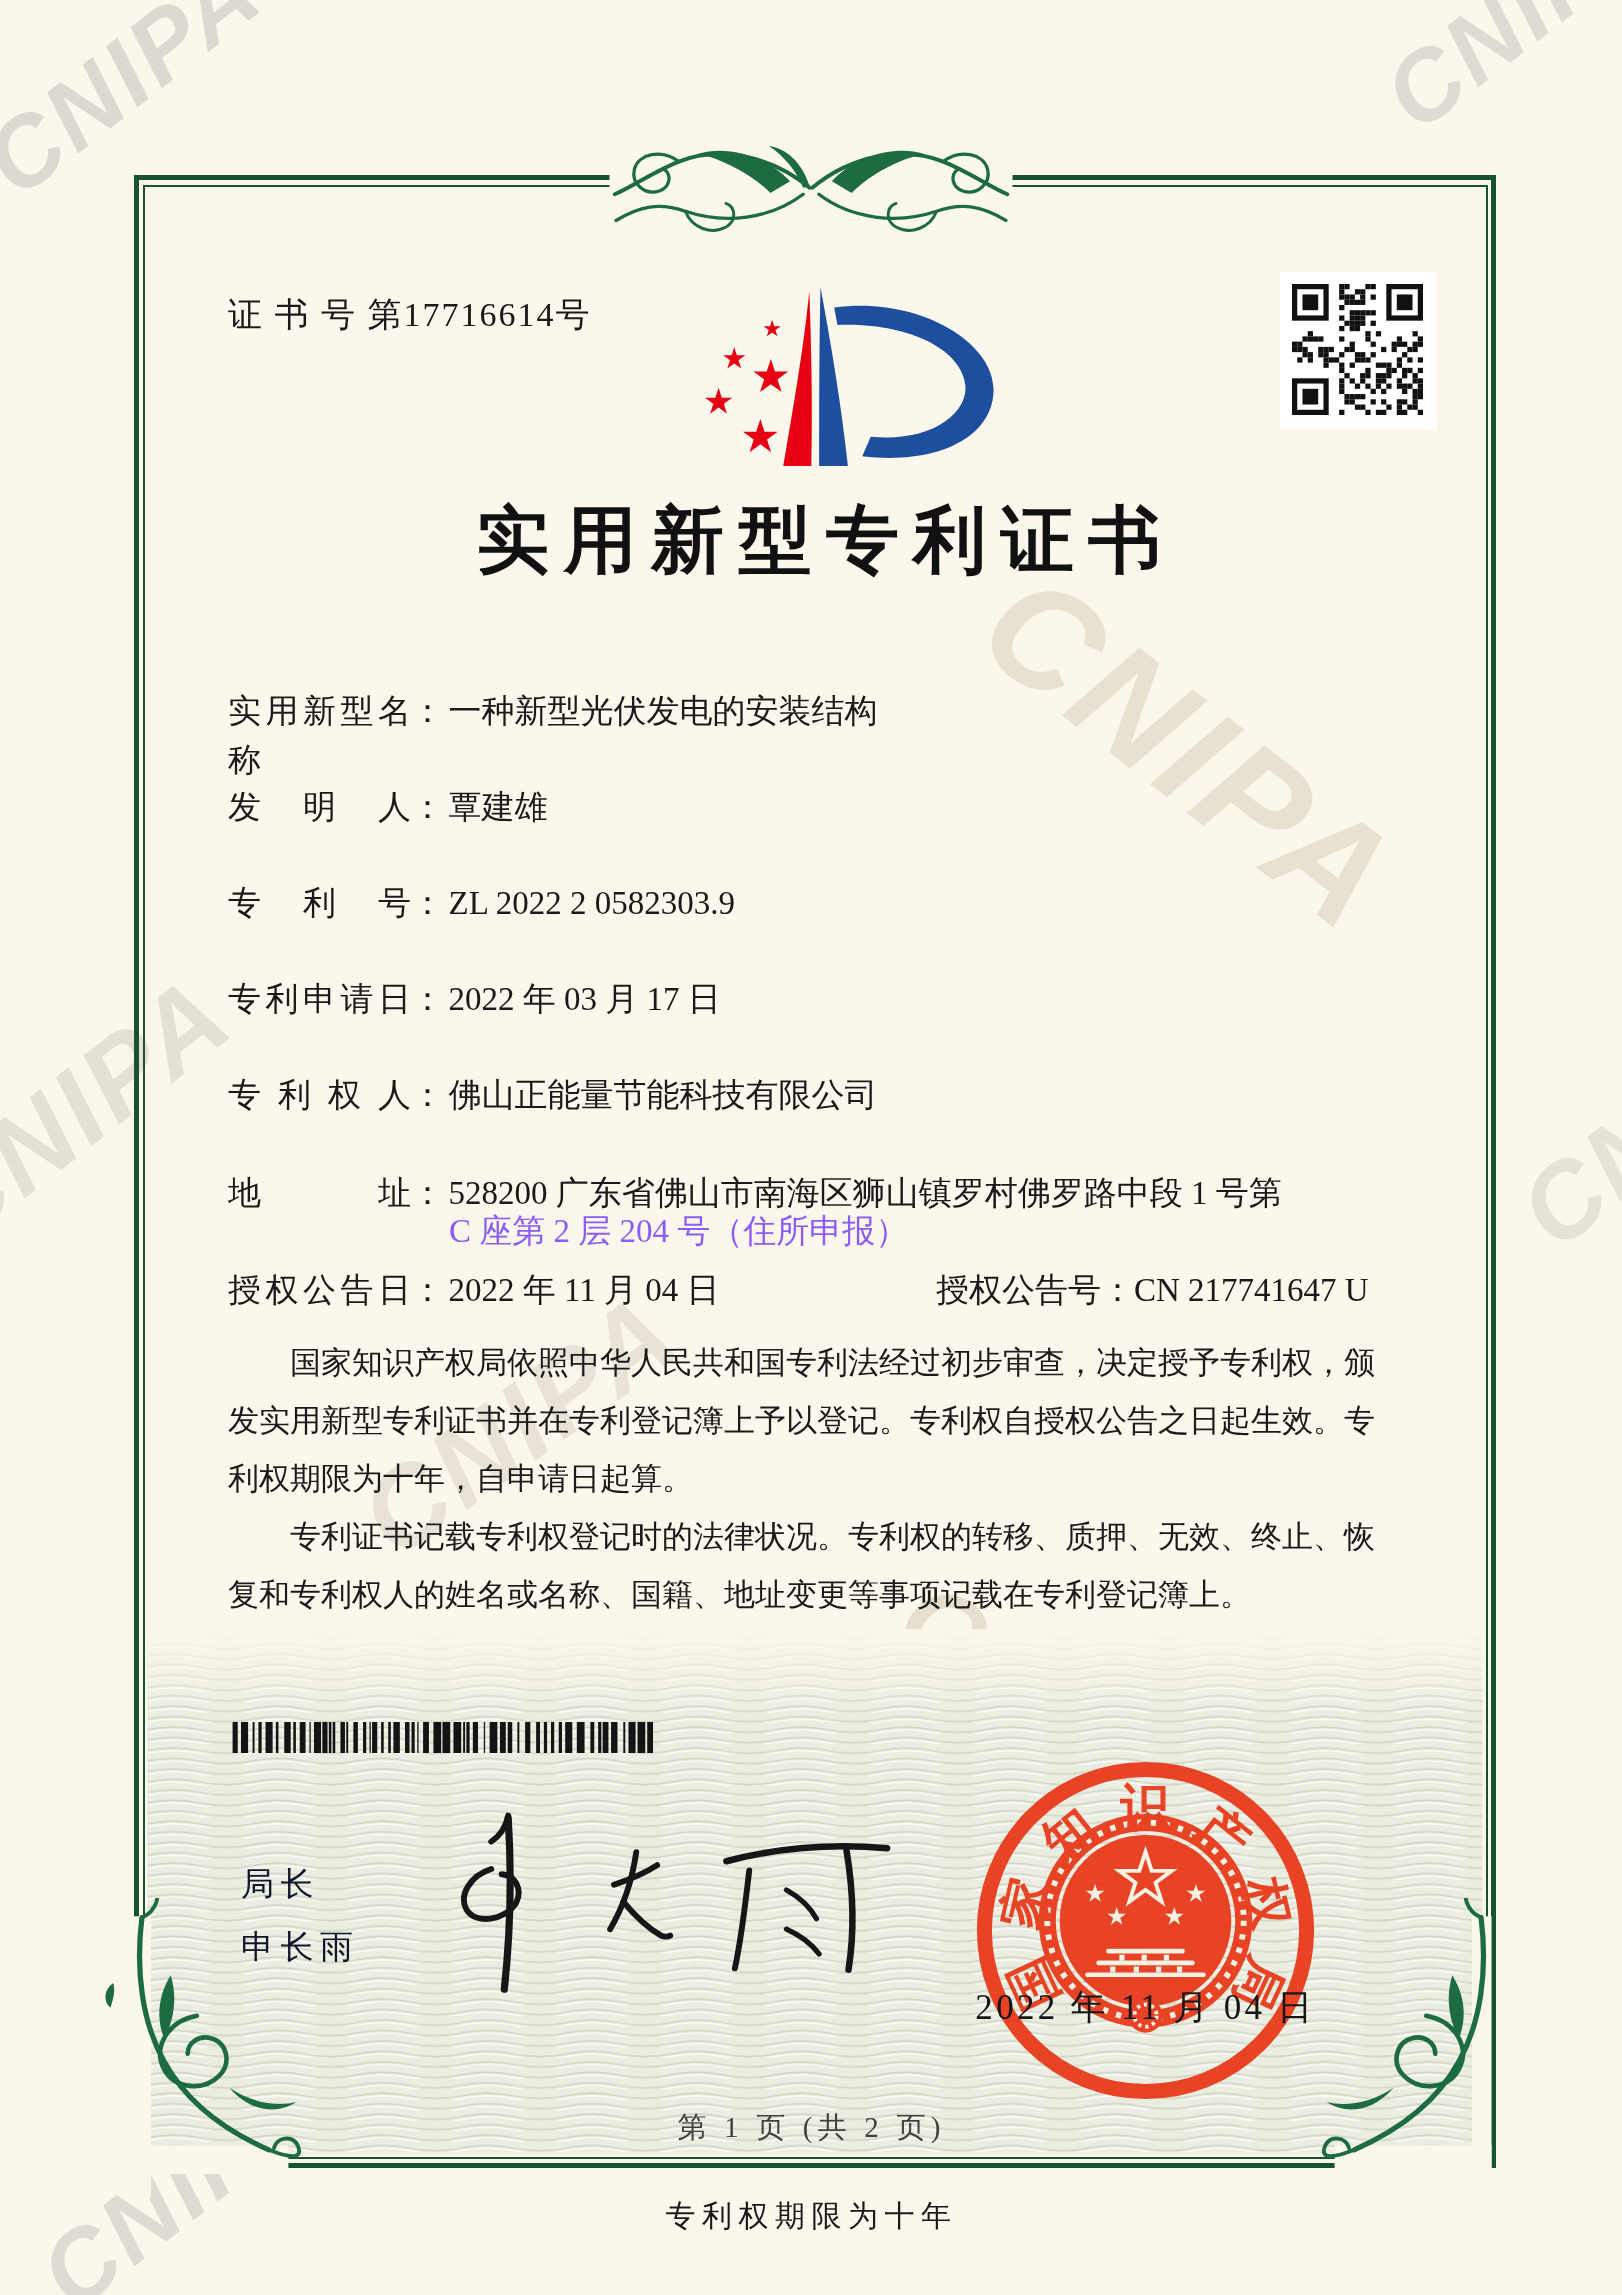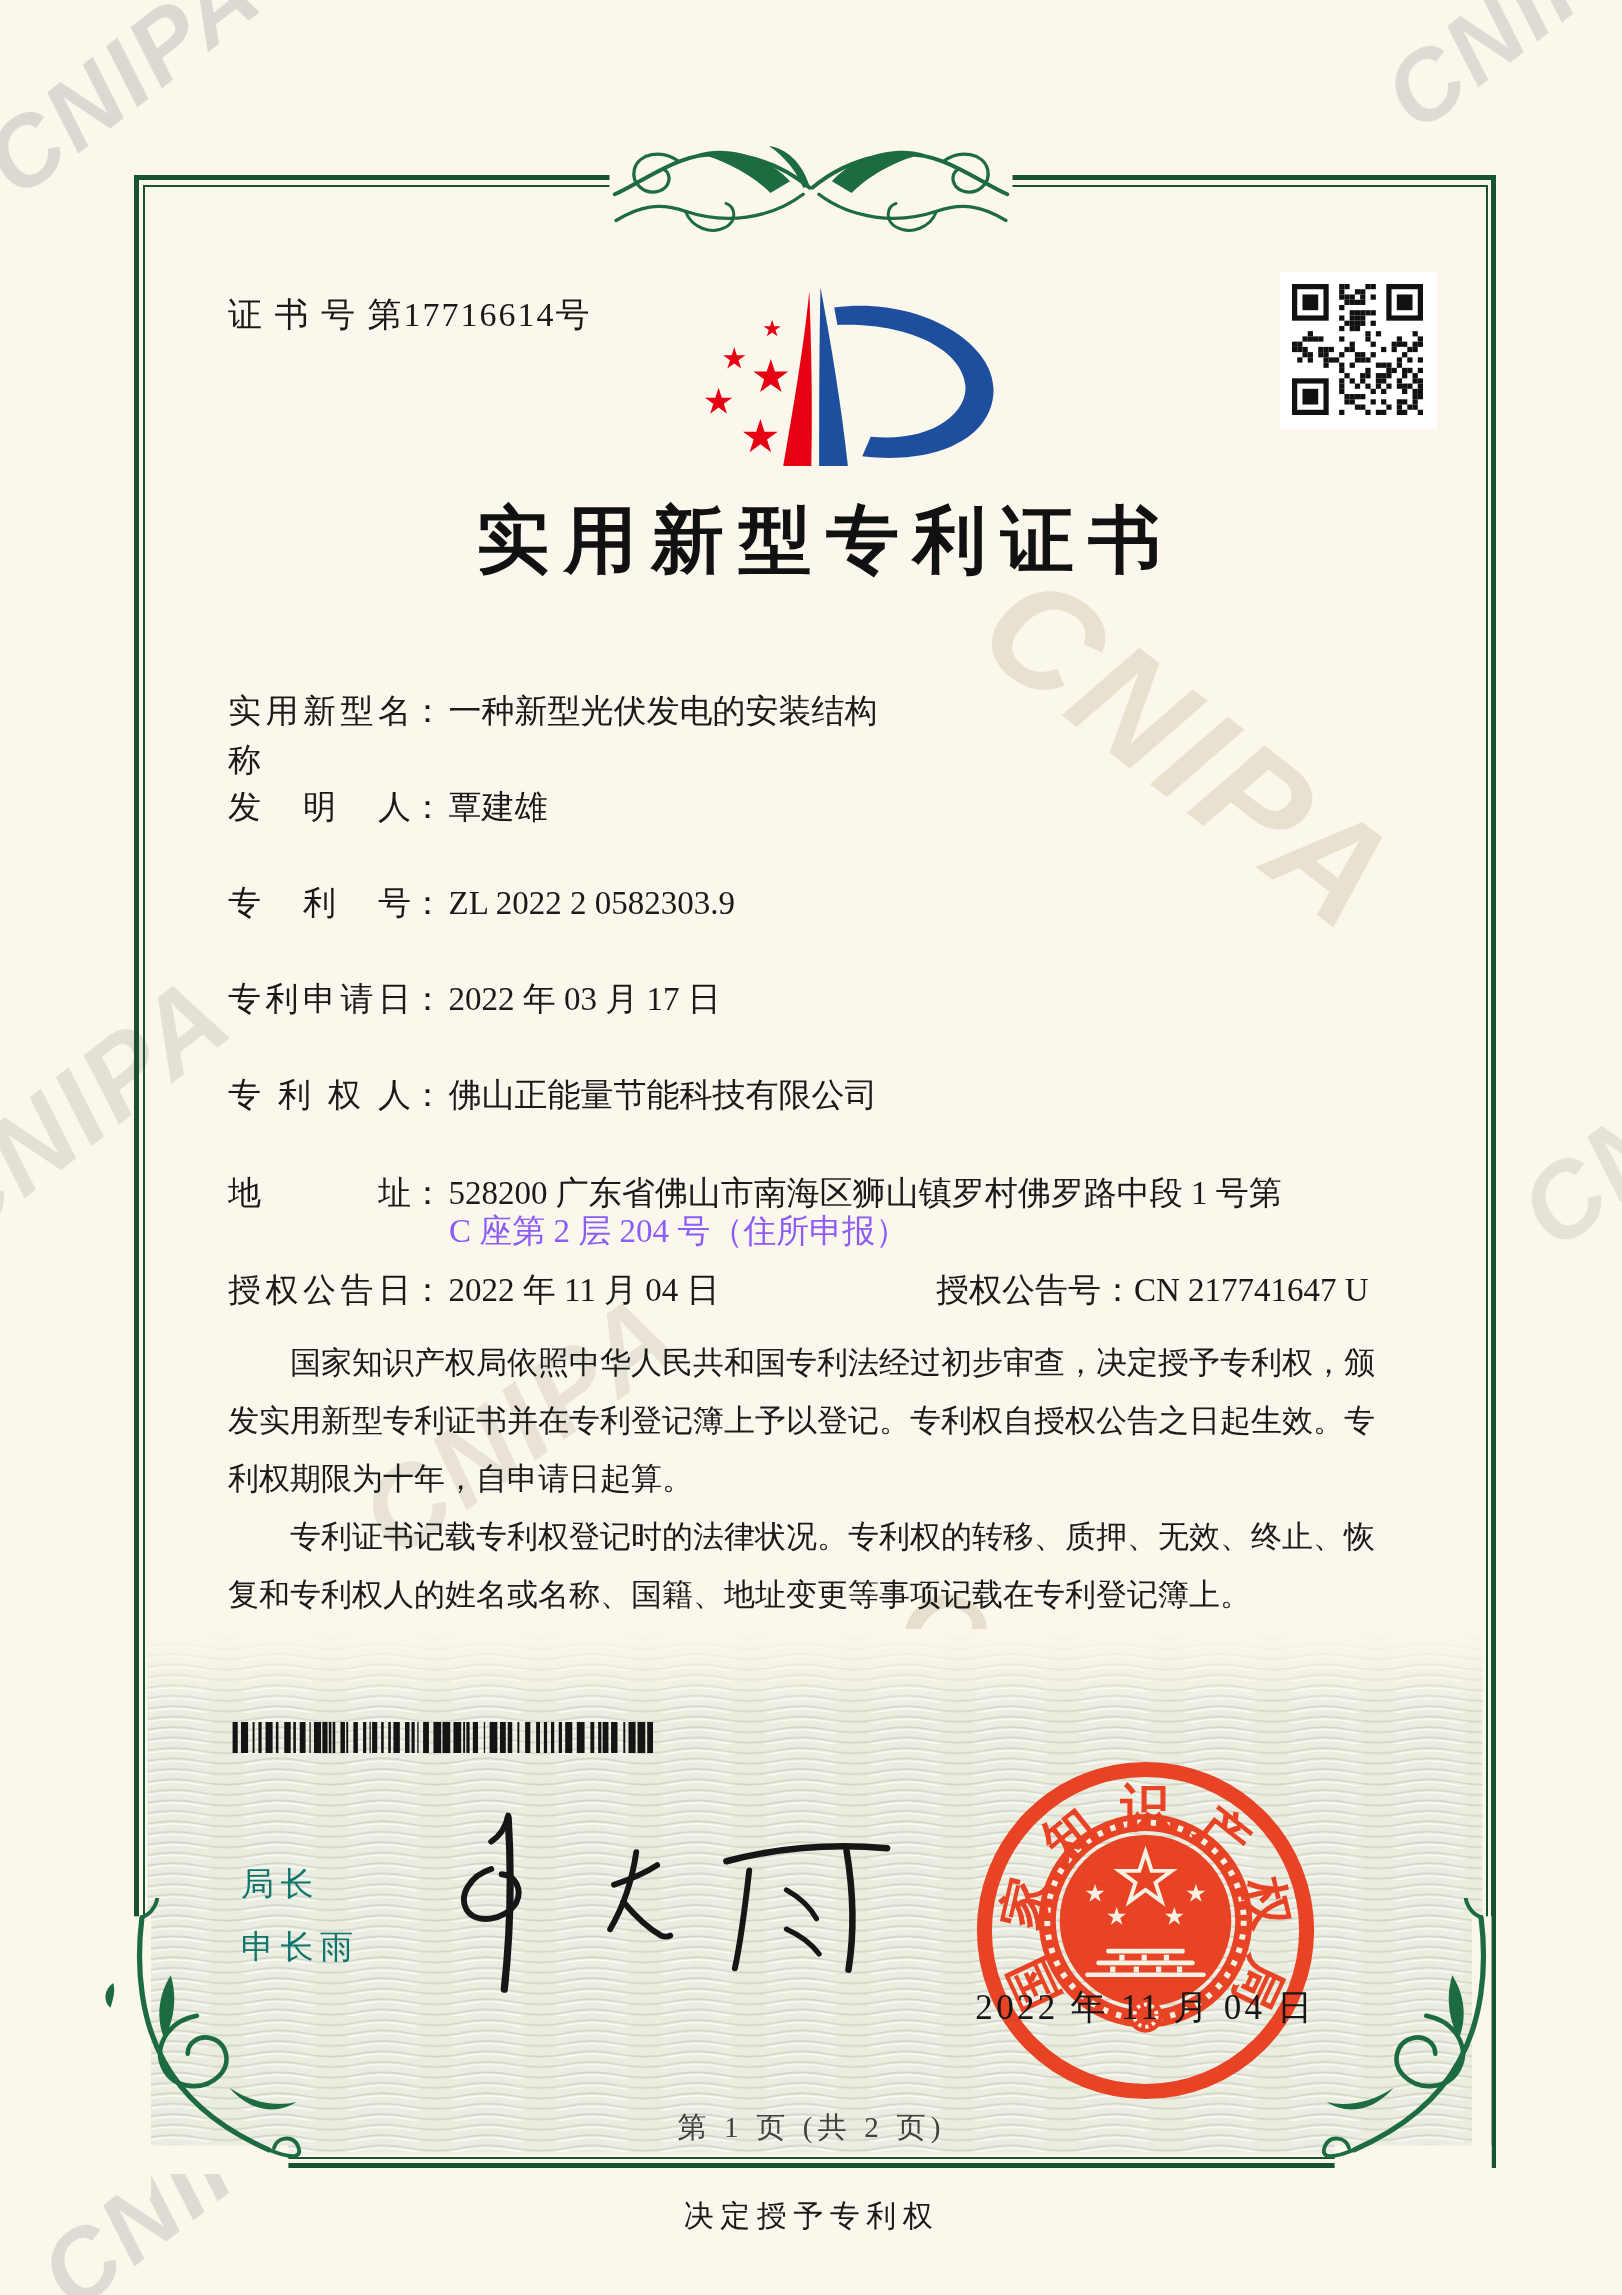--- a/index.html
+++ b/index.html
@@ -37,21 +37,21 @@
   .colon{display:inline-block;width:31px;vertical-align:top;}
   .val{margin-left:6.5px;}
   .r1{top:687px;} .r2{top:783px;} .r3{top:879px;} .r4{top:975px;} .r5{top:1071px;}
   .r6{top:1169px;} .r6b{left:449px;top:1209px;font-size:33px;color:#8b5cf6;z-index:5;}
   .r7{top:1266px;}
   .grant2{position:absolute;left:708px;top:0;white-space:nowrap;}
   .paras{left:228px;top:1334px;width:1171px;font-size:31px;line-height:58px;color:#1a1a1a;z-index:5;}
   .paras p{margin:0;text-indent:2em;}
   
   #barcode{left:230px;top:1722px;z-index:5;}
-  .officer{left:241px;font-size:33px;color:#0f766e;z-index:5;
+  .officer{left:241px;font-size:33px;color:#0f172a;z-index:5;
            font-family:"Liberation Sans","DejaVu Sans",sans-serif;letter-spacing:6.5px;}
   .officer.t{top:1862px;} .officer.n{top:1925px;font-family:Liberation Mono, monospace;}
   #signature{left:393px;top:1792px;z-index:5;}
   
   #seal-box{left:970px;top:1755px;width:351px;height:351px;z-index:6;opacity:.94;}
   .seal-char{position:absolute;left:50%;top:50%;font-size:50px;font-weight:700;color:#e8391a;
              transform-origin:center;white-space:nowrap;}
   .seal-date{left:970px;top:1984px;width:351px;text-align:center;font-size:35px;color:#161616;
              letter-spacing:3.3px;z-index:7;}
   
@@ -468,14 +468,14 @@
       <span class="seal-char" style="transform: translate(-50%, -50%) rotate(-38.5deg) translateY(-124px);">知</span>
       <span class="seal-char" style="transform: translate(-50%, -50%) rotate(0deg) translateY(-124px);">识</span>
       <span class="seal-char" style="transform: translate(-50%, -50%) rotate(38.5deg) translateY(-124px);">产</span>
       <span class="seal-char" style="transform: translate(-50%, -50%) rotate(77deg) translateY(-124px);">权</span>
       <span class="seal-char" style="transform: translate(-50%, -50%) rotate(115deg) translateY(-124px);">局</span>
     </div>
 </div>
 <div class="abs seal-date">2022 年 11 月 04 日</div>
 
 <div class="abs pageno">第 1 页 (共 2 页)</div>
-<div class="abs note">决定授予专利权</div>
+<div class="abs note">专利权期限为十年</div>
 
 
 </body></html>

